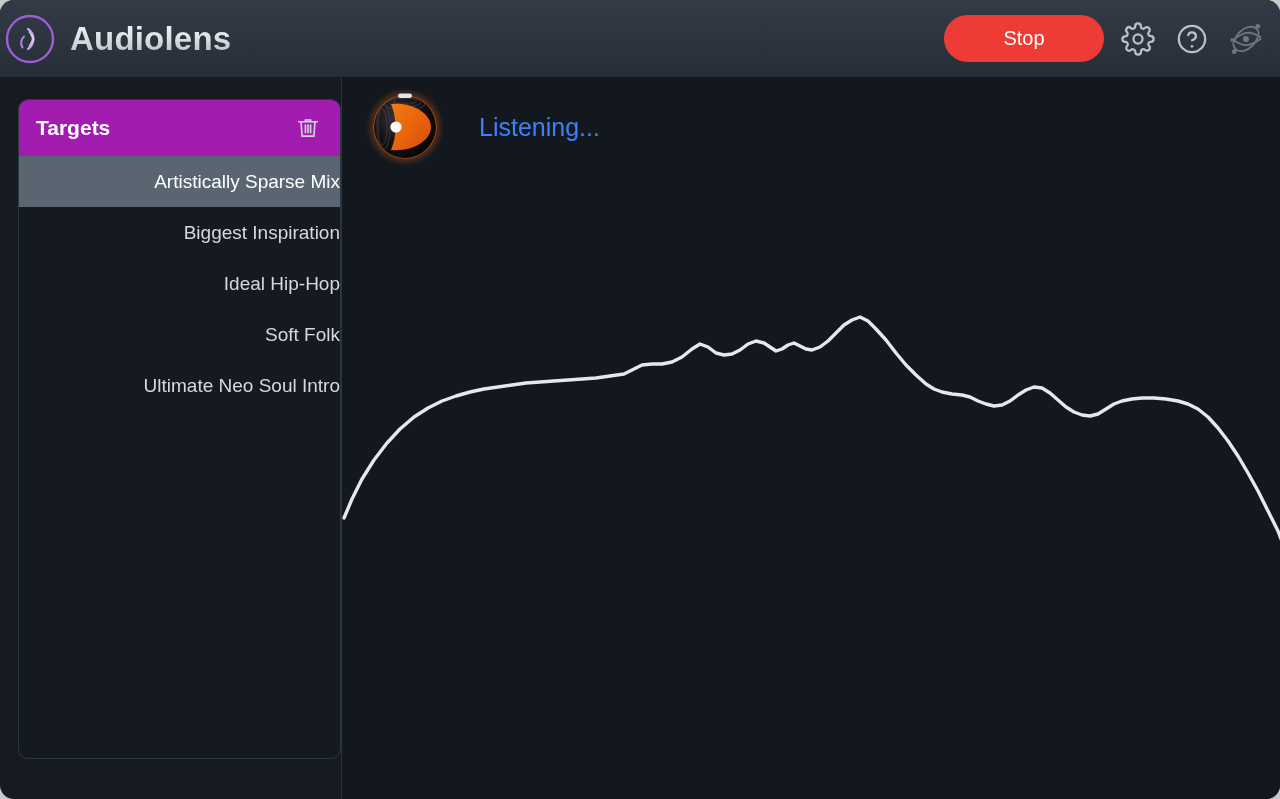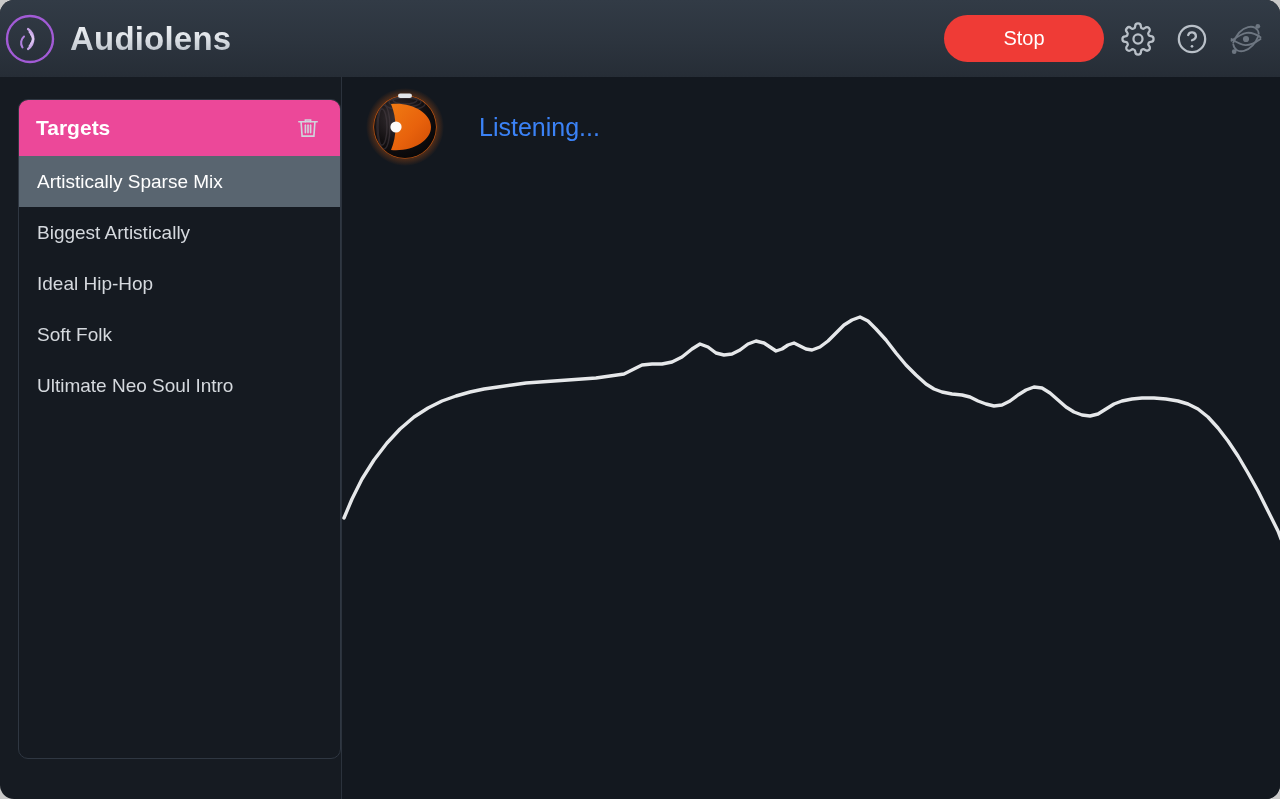--- a/index.html
+++ b/index.html
@@ -96,21 +96,21 @@
     width: 323px;
     height: 660px;
     background: #151a21;
     border: 1px solid #2f3742;
     border-radius: 10px;
     overflow: hidden;
     box-sizing: border-box;
   }
   #sidebar-header {
     height: 56px;
-    background: #ec4899;
+    background: #a21caf;
     display: flex;
     align-items: center;
     justify-content: space-between;
     padding: 0 17px;
     box-sizing: border-box;
   }
   #sidebar-title {
     color: #ffffff;
     font-size: 21px;
     font-weight: bold;
@@ -129,20 +129,21 @@
   .target-item {
     height: 51px;
     line-height: 51px;
     padding-left: 18px;
     color: #d5d9de;
     font-size: 19px;
     cursor: pointer;
     white-space: nowrap;
     overflow: hidden;
     text-overflow: ellipsis;
+    text-align: right;
   }
   .target-item.selected {
     background: #596570;
     color: #ffffff;
   }
 
   
   #main-pane {
     position: absolute;
     left: 341px; top: 0;
@@ -238,21 +239,21 @@
             <path d="M9.6 6.2V4.6h4.8v1.6"></path>
             <path d="M5.6 6.2l.95 13.3h10.9l.95-13.3"></path>
             <path d="M9.6 9.4v7"></path>
             <path d="M12 9.4v7"></path>
             <path d="M14.4 9.4v7"></path>
           </svg>
         </button>
       </div>
       <ul id="targets-list">
           <li class="target-item selected" style="background: rgb(89, 101, 112);">Artistically Sparse Mix</li>
-          <li class="target-item">Biggest Artistically</li>
+          <li class="target-item">Biggest Inspiration</li>
           <li class="target-item">Ideal Hip-Hop</li>
           <li class="target-item">Soft Folk</li>
           <li class="target-item">Ultimate Neo Soul Intro</li>
         </ul>
     </div>
 
     <div id="main-pane">
 
       <div id="status-row">
         <span id="listen-indicator">

